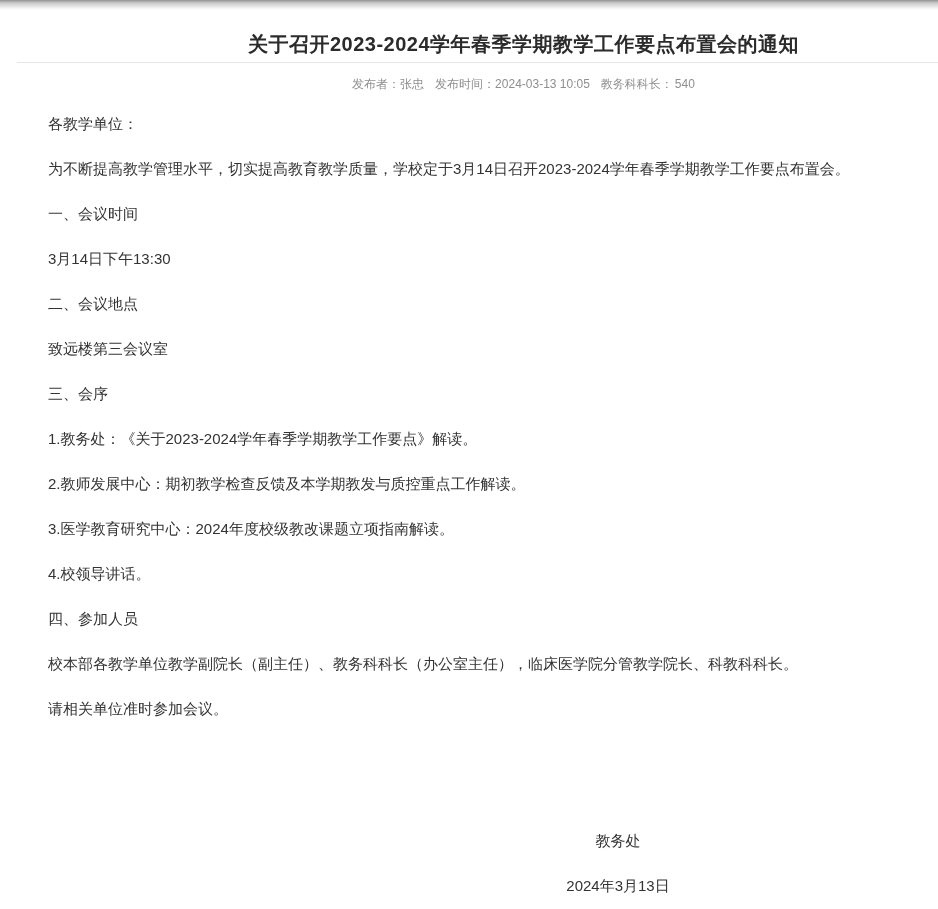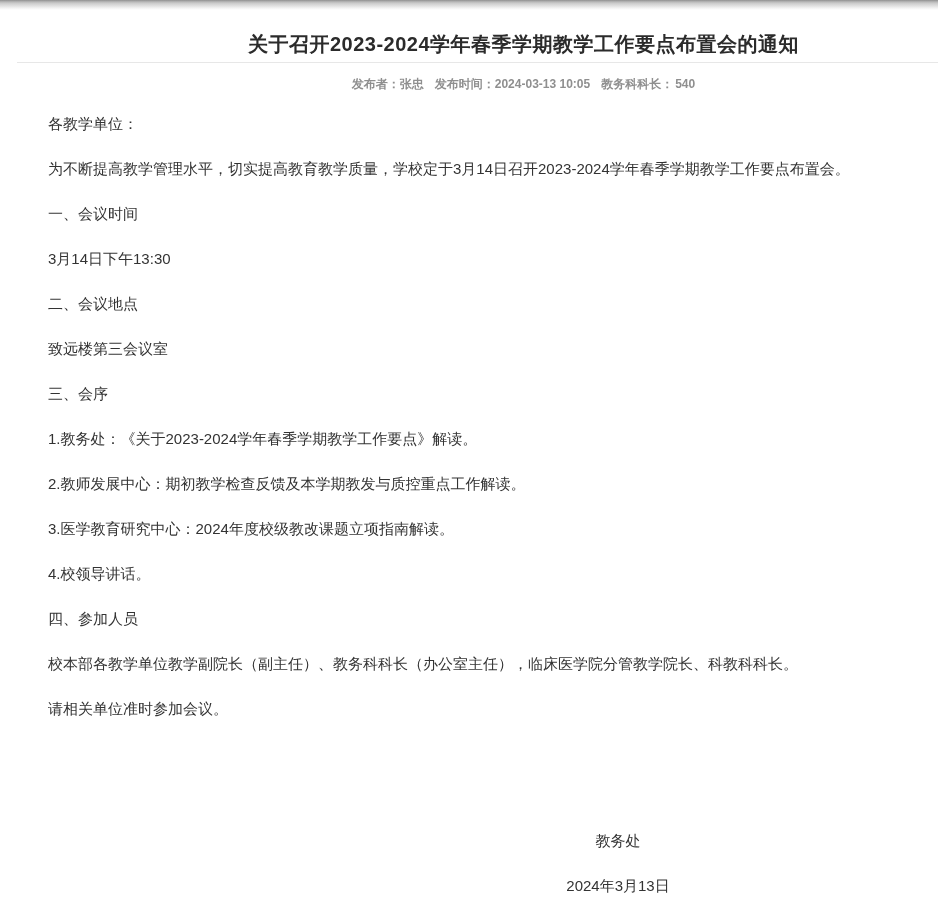--- a/index.html
+++ b/index.html
@@ -36,21 +36,21 @@
     border-top: 1px solid #e7e7e7;
     height: 0;
   }
   .meta {
     margin-top: 14px;
     font-size: 12px;
     line-height: 14px;
     color: #8f8f8f;
     text-align: center;
   }
-  .meta .meta-item { white-space: nowrap; font-weight: bold; }
+  .meta .meta-item { white-space: nowrap; }
   .meta .meta-item + .meta-item { margin-left: 11px; }
   .meta .views-value { margin-left: 2px; }
   .content {
     padding-left: 31px;
     padding-top: 24px;
     color: #333333;
     font-size: 15px;
   }
   .content p.body-para {
     margin: 0 0 28px 0;

